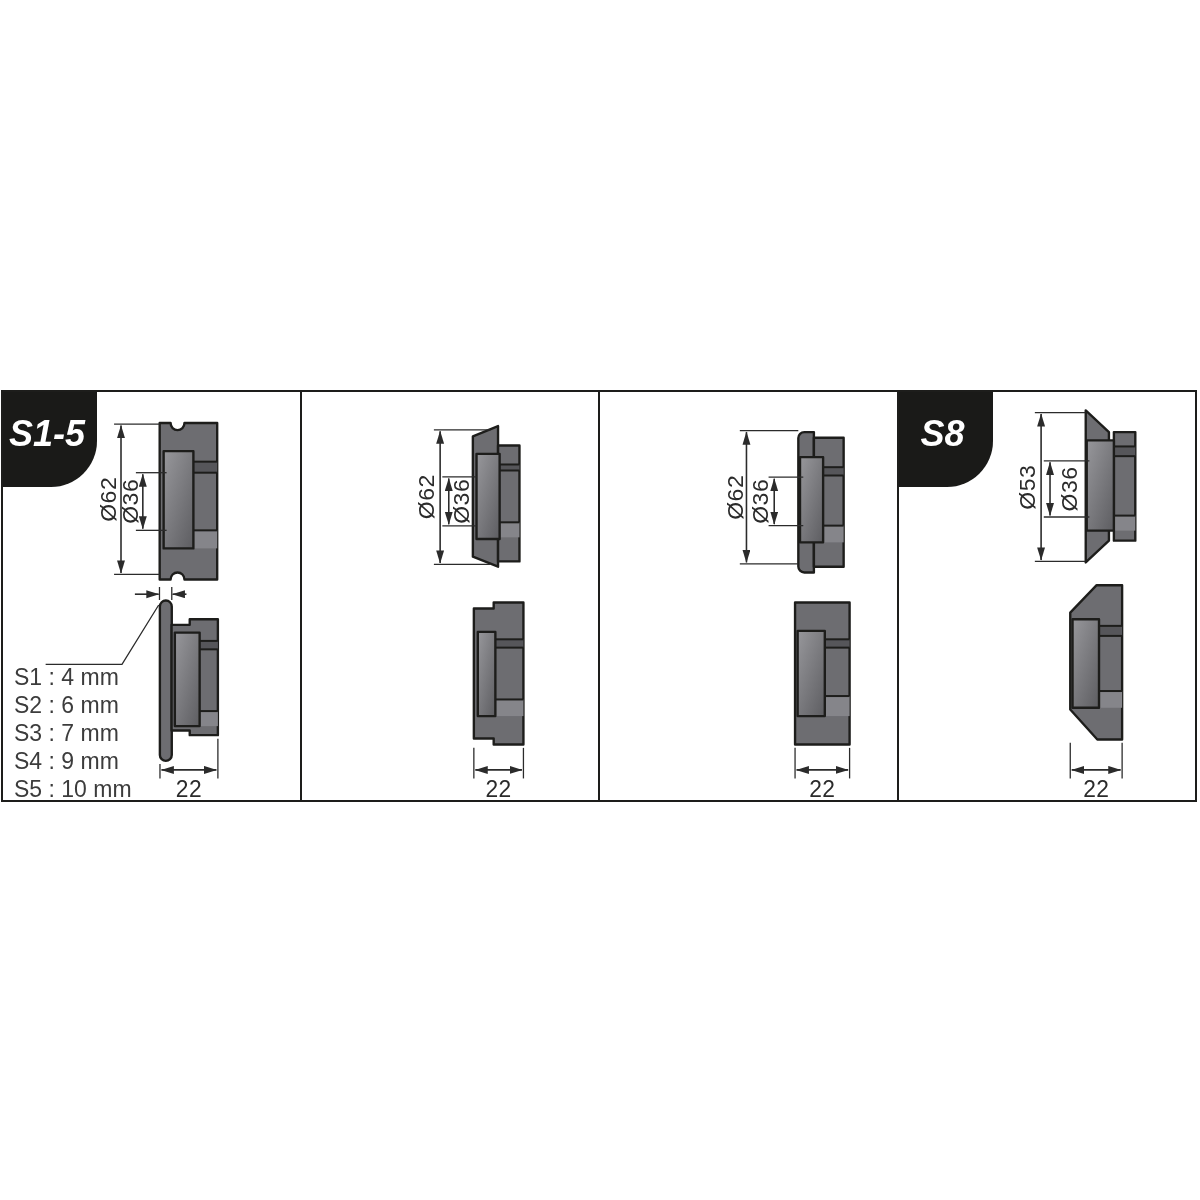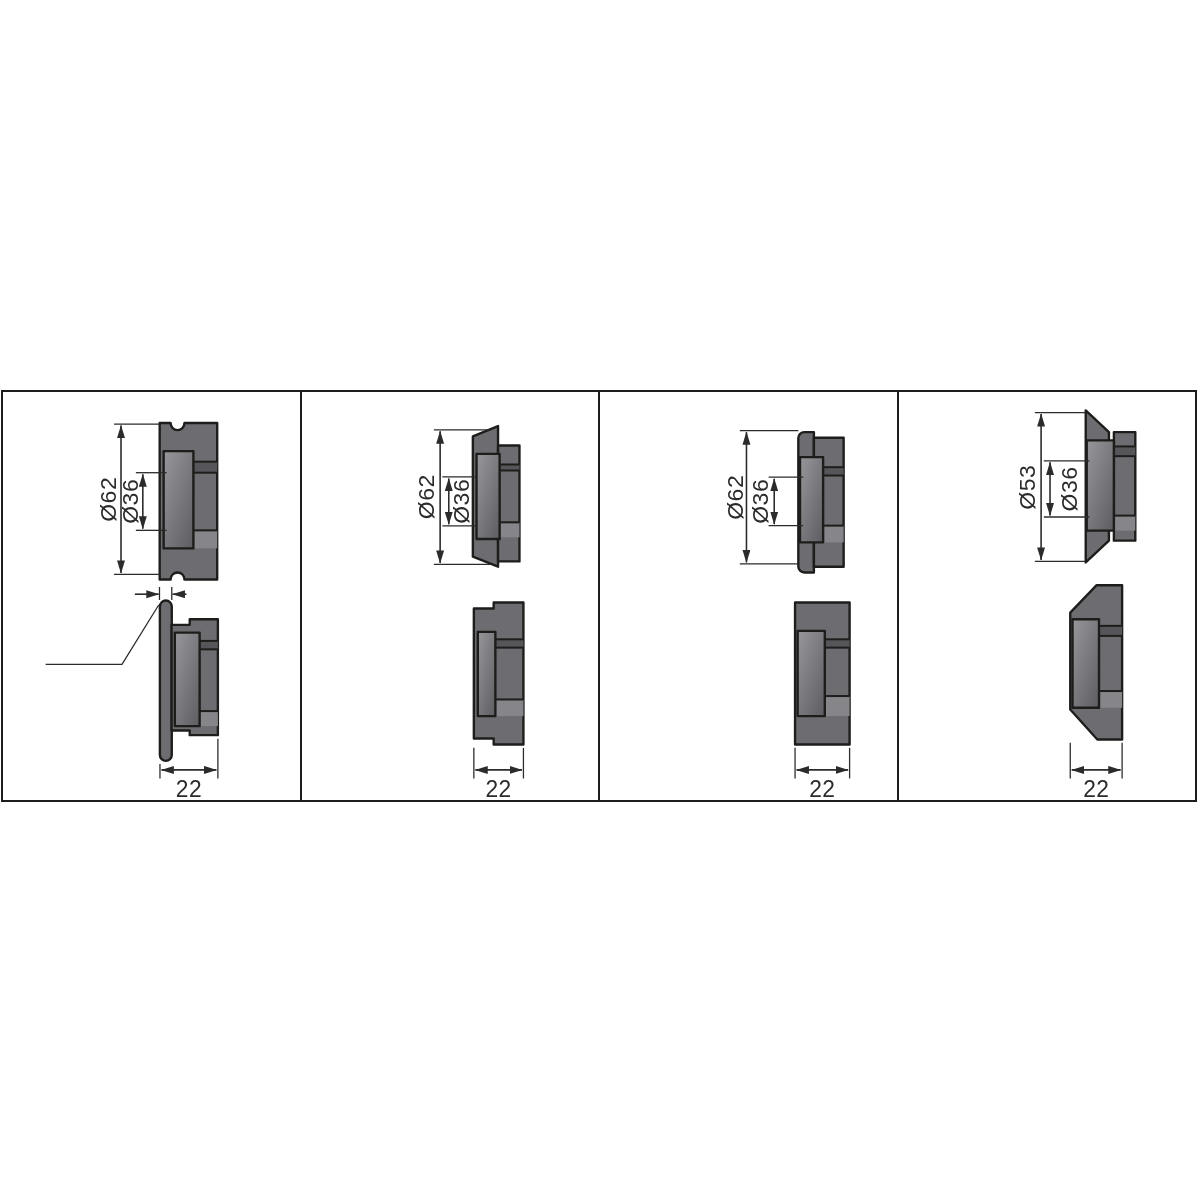--- a/index.html
+++ b/index.html
@@ -93,21 +93,31 @@
         </g>
 
         <g>
           <line class="ext" x1="158.3" y1="371" x2="158.3" y2="385.5"></line>
           <line class="ext" x1="216.7" y1="346" x2="216.7" y2="385.5"></line>
           <line class="dim" x1="159.8" y1="377" x2="215.2" y2="377" marker-start="url(#arr)" marker-end="url(#arr)"></line>
           <text class="dimtext" x="187.5" y="404" text-anchor="middle">22</text>
         </g>
       </svg>
 
-
+      <div class="tab">
+        <span>S1-5</span>
+      </div>
+
+      <div class="s-list">
+        <div>S1 : 4 mm</div>
+        <div>S2 : 6 mm</div>
+        <div>S3 : 7 mm</div>
+        <div>S4 : 9 mm</div>
+        <div>S5 : 10 mm</div>
+      </div>
     </div>
 
     <div class="panel">
       <svg class="draw" viewBox="0 0 299 407" preserveAspectRatio="none">
 
         <g>
           <path class="shape" d="M172.3,44.3 L197.7,34 L197.7,174.3 L172.3,164.3 z"></path>
           <rect class="shape" x="197.7" y="53.3" width="21.6" height="115.7"></rect>
           <rect class="band-dark" x="197.7" y="72.3" width="21.6" height="6"></rect>
           <rect class="band-light" x="197.7" y="130" width="21.6" height="15"></rect>
@@ -235,16 +245,19 @@
         </g>
 
         <g>
           <line class="ext" x1="172.7" y1="350" x2="172.7" y2="385.5"></line>
           <line class="ext" x1="225" y1="350" x2="225" y2="385.5"></line>
           <line class="dim" x1="174.2" y1="377" x2="223.5" y2="377" marker-start="url(#arr)" marker-end="url(#arr)"></line>
           <text class="dimtext" x="199" y="404" text-anchor="middle">22</text>
         </g>
       </svg>
 
+      <div class="tab">
+        <span>S8</span>
+      </div>
     </div>
 
   </div>
 </div>
 
 </body></html>

